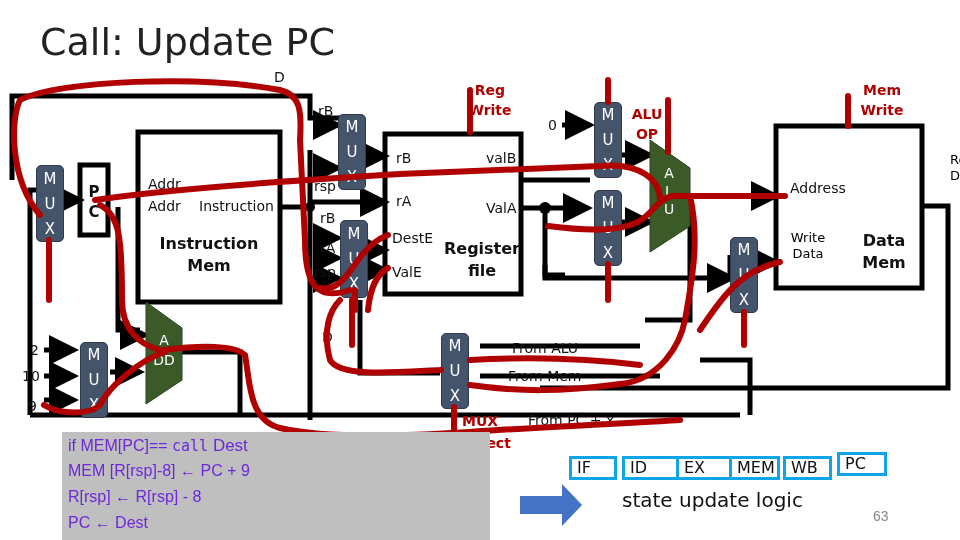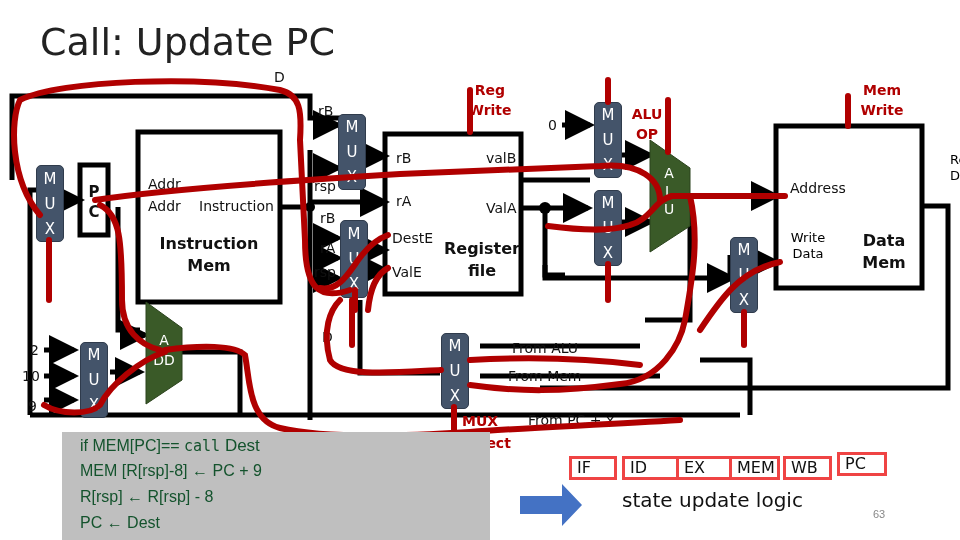--- a/index.html
+++ b/index.html
@@ -4,25 +4,25 @@
 <style>
   html, body { margin:0; padding:0; background:#ffffff; }
   body { width:960px; height:540px; position:relative; overflow:hidden; font-family:"Liberation Sans", sans-serif; }
   .abs { position:absolute; }
   .title { left:40px; top:20px; font-size:38px; color:#222; font-family:"DejaVu Sans", sans-serif; font-weight:normal; letter-spacing:0px; }
   .lbl { font-size:14px; color:#111; font-family:"DejaVu Sans", sans-serif; white-space:nowrap; }
   .lbl-b { font-size:16px; font-weight:bold; color:#111; font-family:"DejaVu Sans", sans-serif; text-align:center; line-height:22px; }
   .lbl-red { font-size:14px; font-weight:bold; color:#b00000; font-family:"DejaVu Sans", sans-serif; text-align:center; line-height:20px; }
   .mux { background:#44546a; border-radius:5px; border:1px solid #2f3b4c; color:#fff; font-size:15px; font-family:"DejaVu Sans", sans-serif; text-align:center; display:flex; flex-direction:column; justify-content:space-around; align-items:center; }
   .note { left:62px; top:432px; width:428px; height:108px; background:#bfbfbf; }
-  .note-line { position:absolute; left:18px; font-size:16px; color:#14532d; font-family:"Liberation Sans", sans-serif; white-space:nowrap; }
+  .note-line { position:absolute; left:6px; font-size:16px; color:#6d28d9; font-family:"Liberation Sans", sans-serif; white-space:nowrap; }
   .mono { font-family:"DejaVu Sans Mono", monospace; font-size:15px; }
-  .stage { position:absolute; top:456px; height:24px; border:3px solid #ef4444; box-sizing:border-box; font-size:16px; font-family:"DejaVu Sans", sans-serif; color:#111; padding-left:5px; line-height:18px; background:#fff;}
+  .stage { position:absolute; top:456px; height:24px; border:3px solid #0ea5e9; box-sizing:border-box; font-size:16px; font-family:"DejaVu Sans", sans-serif; color:#111; padding-left:5px; line-height:18px; background:#fff;}
   .combo { left:622px; top:486px; font-size:20px; color:#111; font-family:"DejaVu Sans", sans-serif; line-height:29px; }
-  .pagenum { left:873px; top:508px; font-size:11px; color:#888; }
+  .pagenum { left:873px; top:508px; font-size:14px; color:#888; }
 </style>
 </head>
 <body>
 
 <div class="abs title">Call: Update PC</div>
 
 <svg class="abs" style="left:0;top:0" width="960" height="540">
   <defs>
     <marker id="ah" markerWidth="6" markerHeight="6" refX="5" refY="3" orient="auto">
       <path d="M0,0 L6,3 L0,6 z" fill="#000"></path>

